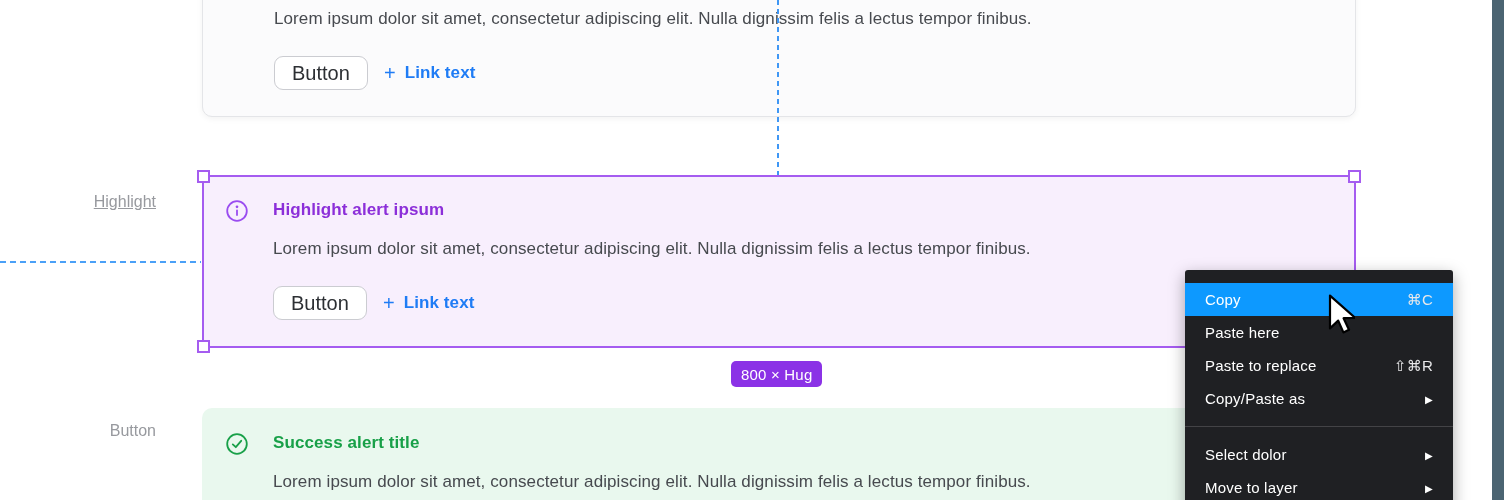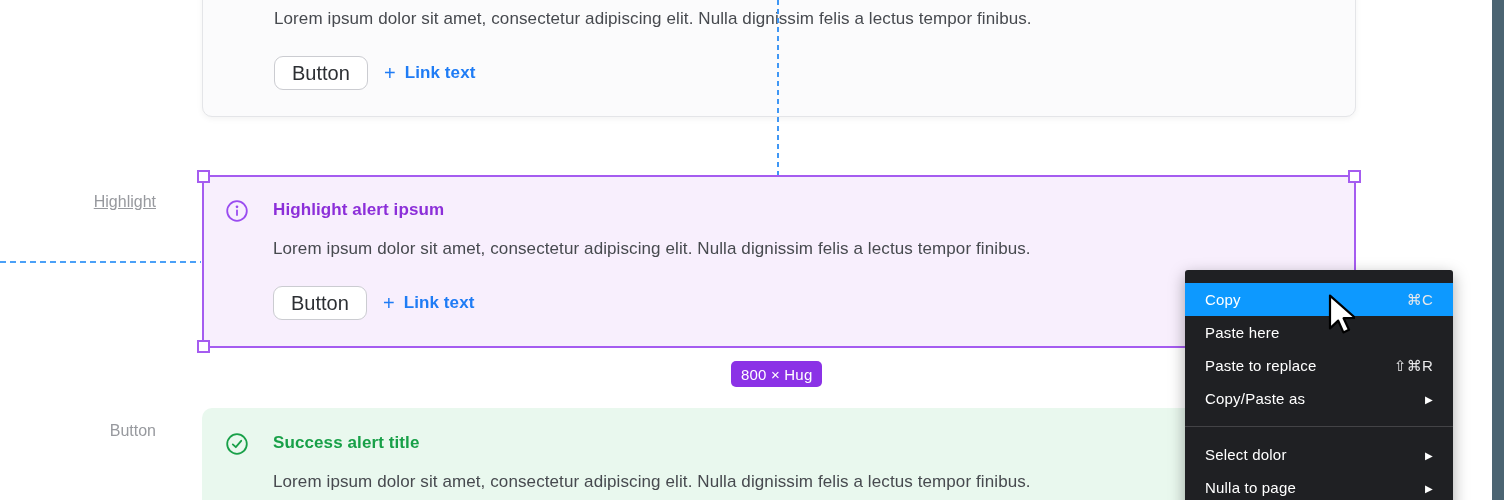--- a/index.html
+++ b/index.html
@@ -132,21 +132,21 @@
     <div class="menu-row">
       <span>Copy/Paste as</span>
       <span class="arrow">▶</span>
     </div>
     <div class="menu-sep"></div>
     <div class="menu-row">
       <span>Select dolor</span>
       <span class="arrow">▶</span>
     </div>
     <div class="menu-row">
-      <span>Nulla to page</span>
+      <span>Move to layer</span>
       <span class="arrow">▶</span>
     </div>
   </div>
 
   <div class="cursor">
     <svg width="28" height="40" viewBox="0 0 14 20">
       <path d="M1.5 0.8 L1.5 17.2 L5.6 13.3 L8.2 19.2 L11 17.9 L8.3 12.1 L14 11.9 Z" fill="#ffffff" stroke="#000000" stroke-width="1.1" stroke-linejoin="round"></path>
     </svg>
   </div>
 

